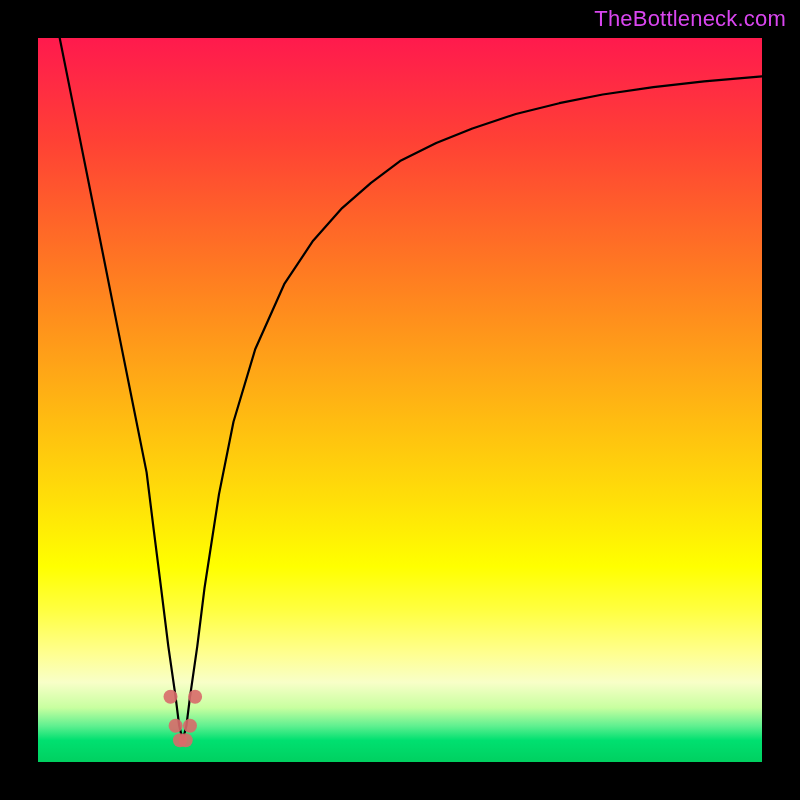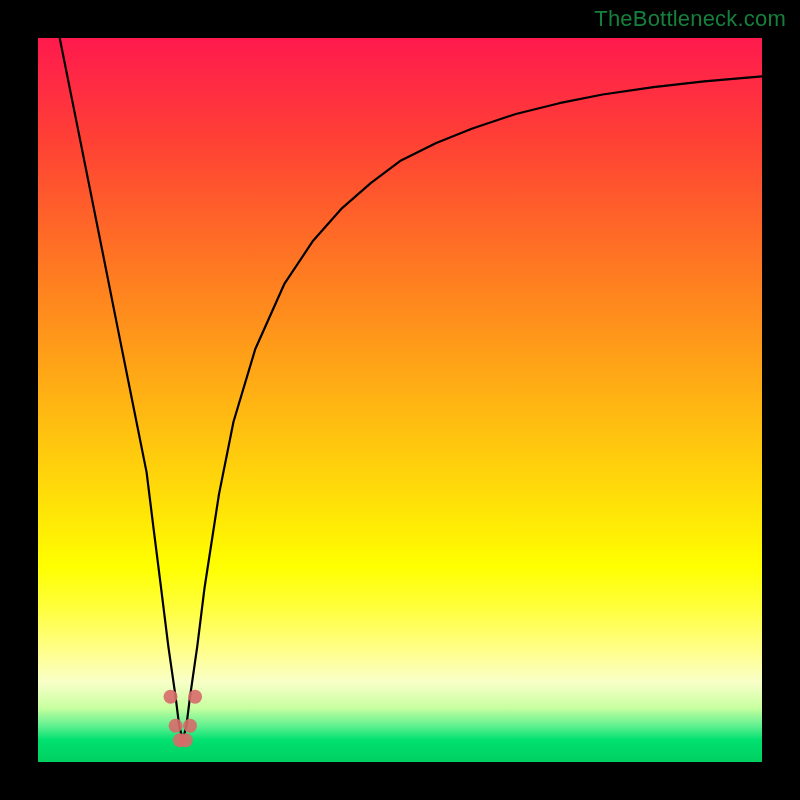--- a/index.html
+++ b/index.html
@@ -34,21 +34,21 @@
       #c8ffa0 92.5%,
       #60f090 95%,
       #00e070 97%,
       #00d060 100%
     );
   }
   .watermark {
     position: absolute;
     top: 6px;
     right: 14px;
-    color: #15803d;
+    color: #d946ef;
     font-size: 22px;
     letter-spacing: 0.2px;
     user-select: none;
   }
   svg.curve {
     position: absolute;
     left: 0;
     top: 0;
     width: 724px;
     height: 724px;

